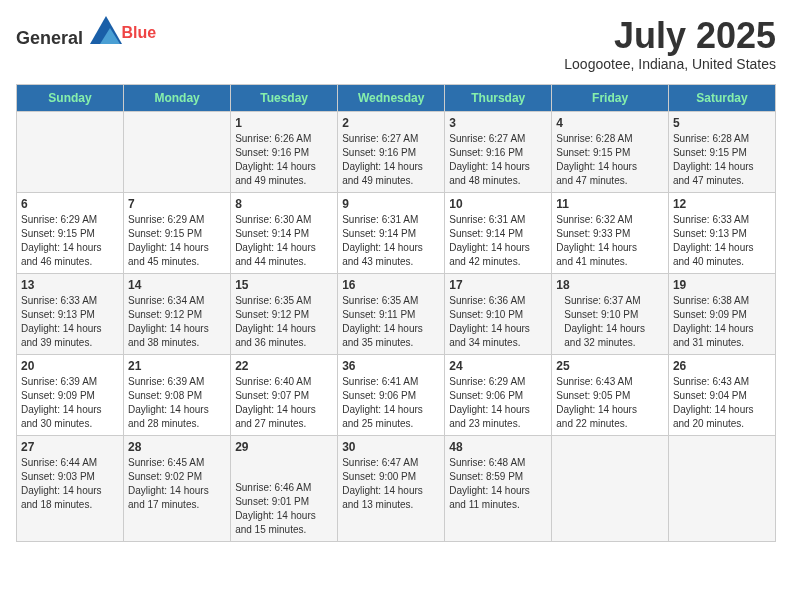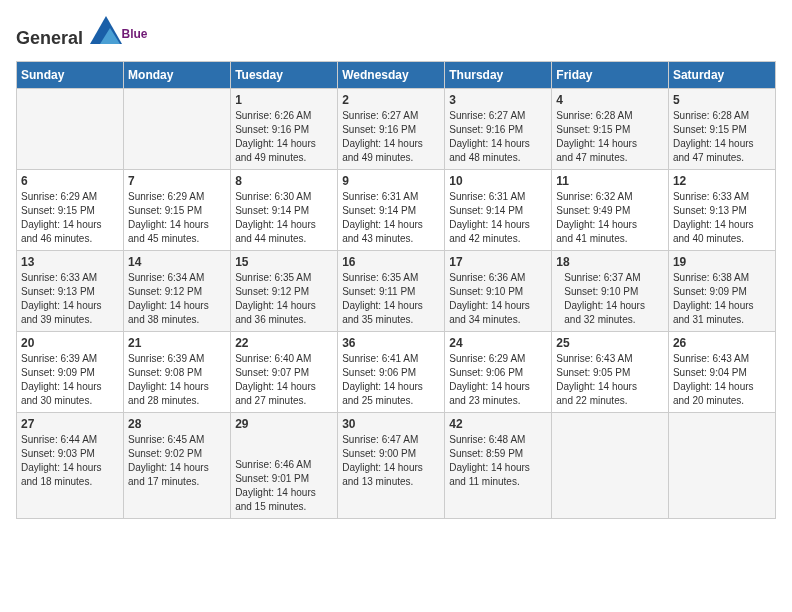--- a/index.html
+++ b/index.html
@@ -19,23 +19,23 @@
     .logo {
       display: flex;
       align-items: center;
     }
     .logo-text-general {
       font-size: 18px;
       font-weight: bold;
       color: #333;
     }
     .logo-text-blue {
-      font-size: 12px;
-      font-weight: bold;
-      color: #701a75;
+      font-size: 16px;
+      font-weight: bold;
+      color: #ef4444;
     }
     .logo-icon {
       width: 32px;
       height: 28px;
       margin-left: 2px;
     }
     .title-block {
       text-align: right;
     }
     .main-title {
@@ -48,23 +48,23 @@
       font-size: 14px;
       color: #333;
     }
     table {
       width: 100%;
       border-collapse: collapse;
       font-size: 11px;
     }
     thead tr th {
       background-color: #2c6fad;
-      color: #ffffff;
+      color: #86efac;
       padding: 6px 4px;
-      text-align: left;
+      text-align: center;
       font-size: 12px;
       font-weight: bold;
       border: 1px solid #ccc;
     }
     tbody tr td {
       border: 1px solid #ccc;
       padding: 4px;
       vertical-align: top;
       color: #333;
       height: 80px;
@@ -95,20 +95,24 @@
       <span class="logo-text-general">General</span>
       <svg class="logo-icon" viewBox="0 0 32 28" fill="none">
         <polygon points="0,28 16,0 32,28" fill="#1a5fa8"></polygon>
         <polygon points="10,28 20,12 30,28" fill="#4a9fd4"></polygon>
       </svg>
     </div>
     <div>
       <span class="logo-text-blue">Blue</span>
     </div>
   </div>
+  <div class="title-block">
+    <div class="main-title">July 2025</div>
+    <div class="subtitle">Loogootee, Indiana, United States</div>
+  </div>
 </div>
 
 <table>
   <thead>
     <tr id="header-row">
         <th>Sunday</th>
         <th>Monday</th>
         <th>Tuesday</th>
         <th>Wednesday</th>
         <th>Thursday</th>
@@ -188,21 +192,21 @@
         <td>
           <div class="day-num">10</div>
           <div class="day-detail" style="white-space: pre-line;">Sunrise: 6:31 AM
 Sunset: 9:14 PM
 Daylight: 14 hours
 and 42 minutes.</div>
         </td>
         <td>
           <div class="day-num">11</div>
           <div class="day-detail" style="white-space: pre-line;">Sunrise: 6:32 AM
-Sunset: 9:49 PM
+Sunset: 9:33 PM
 Daylight: 14 hours
 and 41 minutes.</div>
         </td>
         <td>
           <div class="day-num">12</div>
           <div class="day-detail" style="white-space: pre-line;">Sunrise: 6:33 AM
 Sunset: 9:13 PM
 Daylight: 14 hours
 and 40 minutes.</div>
         </td>
@@ -332,21 +336,21 @@
 and 15 minutes.</div>
         </td>
         <td>
           <div class="day-num">30</div>
           <div class="day-detail" style="white-space: pre-line;">Sunrise: 6:47 AM
 Sunset: 9:00 PM
 Daylight: 14 hours
 and 13 minutes.</div>
         </td>
         <td>
-          <div class="day-num">42</div>
+          <div class="day-num">48</div>
           <div class="day-detail" style="white-space: pre-line;">Sunrise: 6:48 AM
 Sunset: 8:59 PM
 Daylight: 14 hours
 and 11 minutes.</div>
         </td>
         <td></td>
         <td></td>
       </tr>
     </tbody>
 </table>

